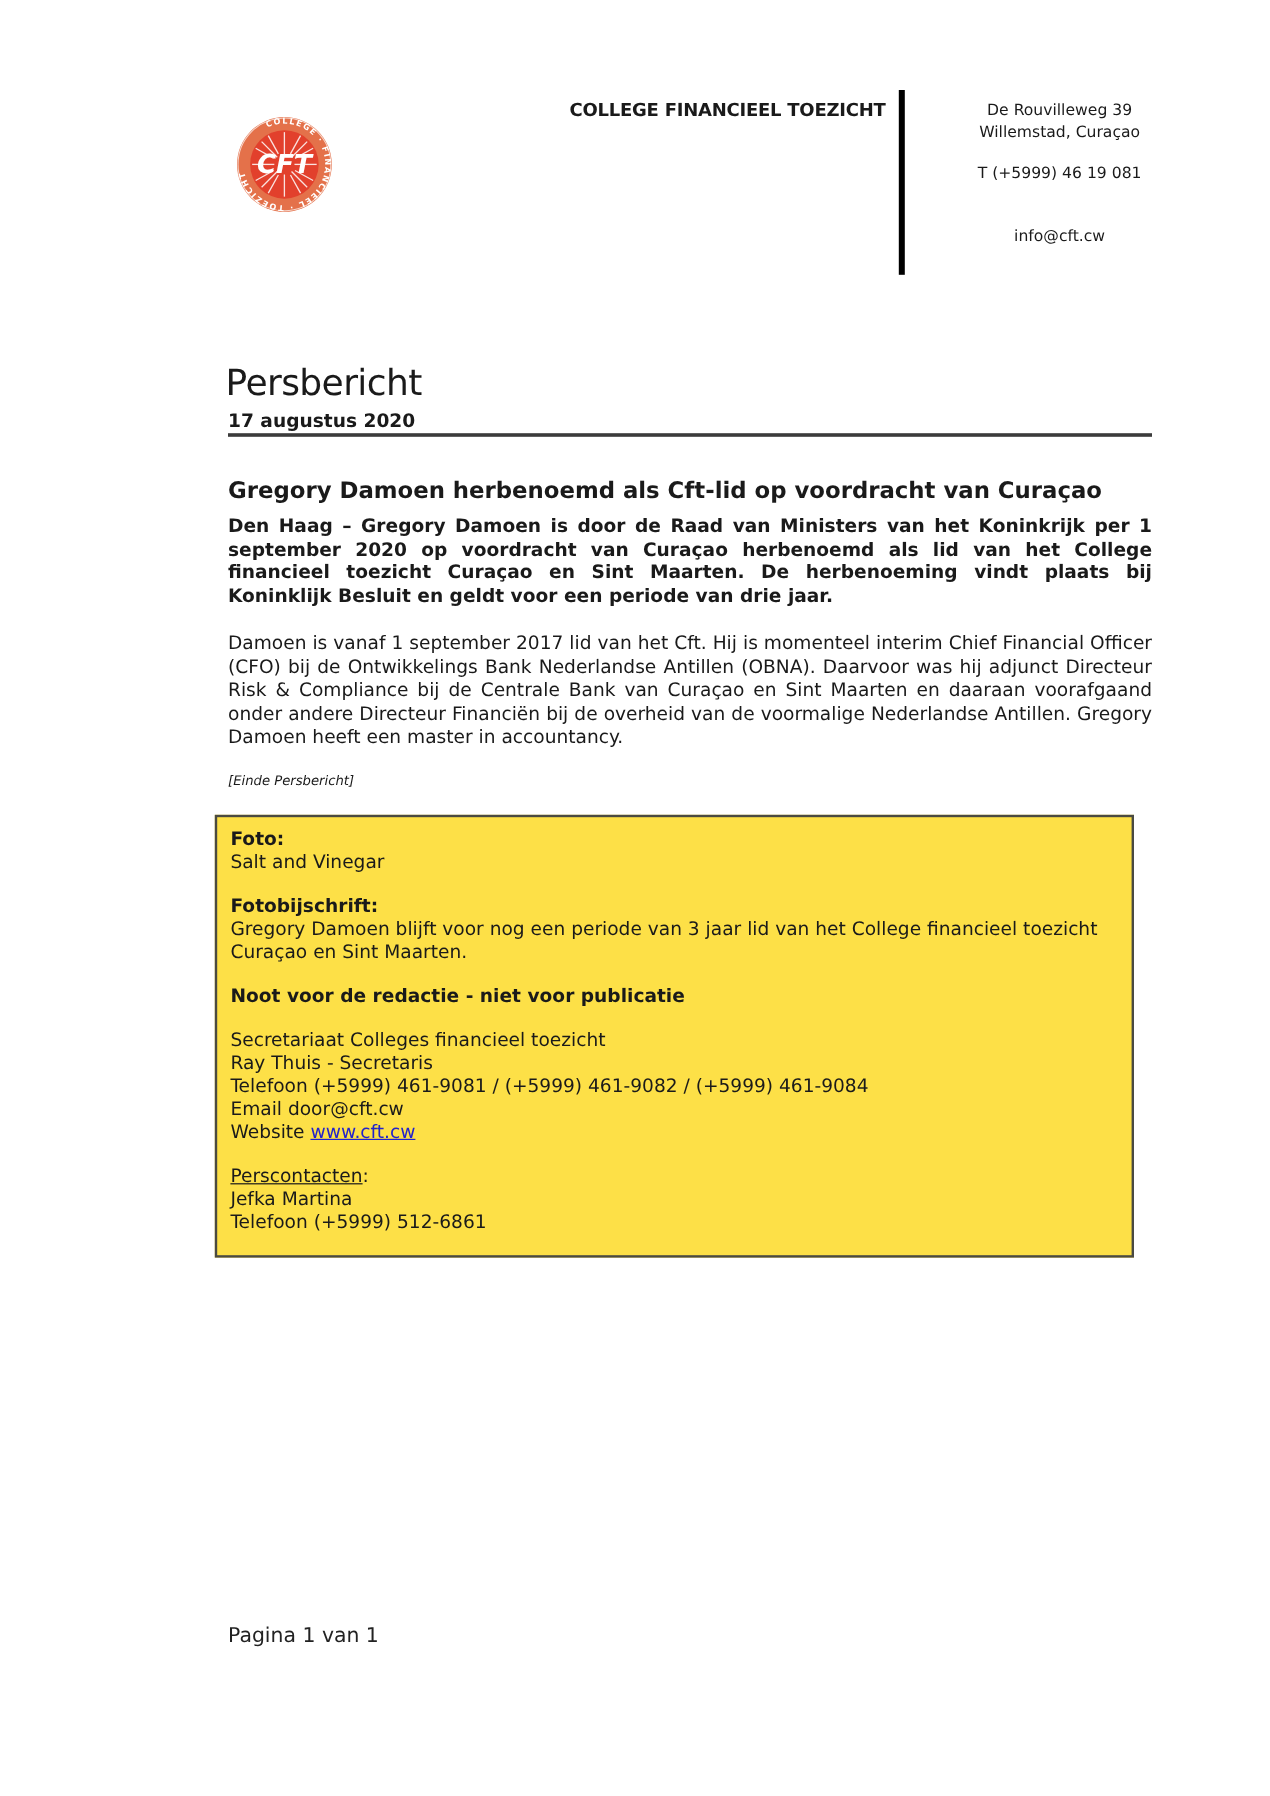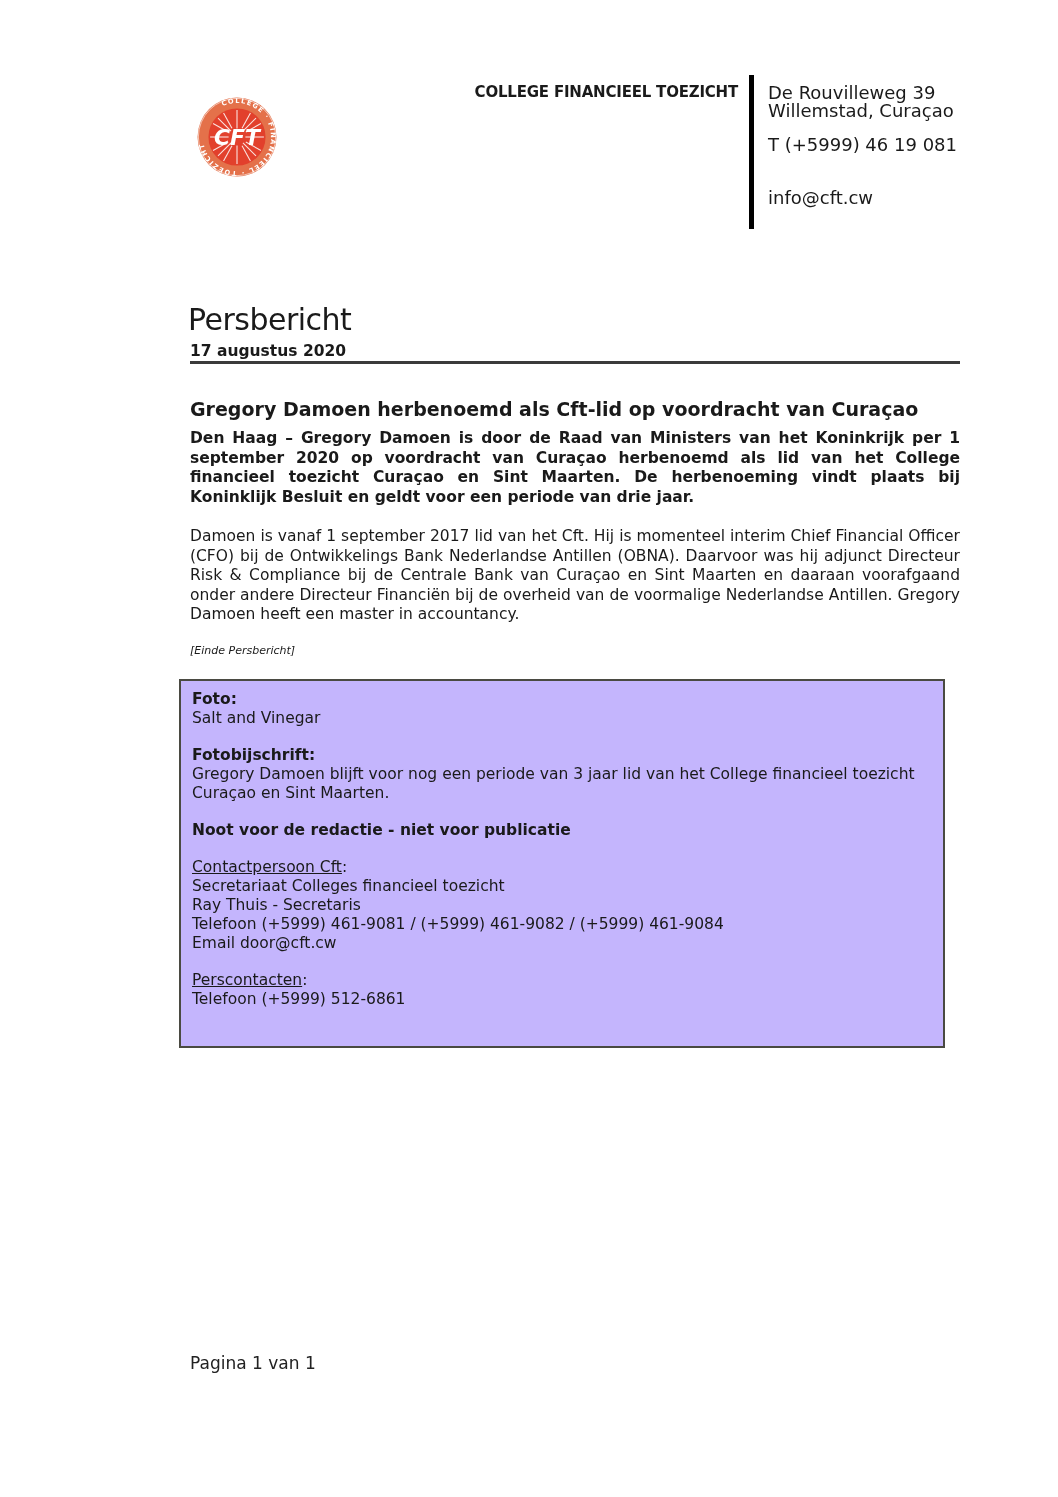--- a/index.html
+++ b/index.html
@@ -35,22 +35,23 @@
   .vbar {
     position: absolute;
     left: 749px; top: 75px;
     width: 5px; height: 154px;
     background: #000000;
   }
   .addr {
     position: absolute;
     left: 768px; top: 84px;
     width: 230px;
-    font-size: 18px;
+    font-size: 13px;
     line-height: 18px;
+    text-align: center;
   }
   .addr .phone { margin-top: 16px; }
   .addr .email { margin-top: 35px; }
 
   
   .doc-title {
     position: absolute;
     left: 188px; top: 300px;
     font-size: 30px;
     font-weight: normal;
@@ -97,21 +98,21 @@
     font-size: 11px;
     font-style: italic;
   }
 
   
   .notebox {
     position: absolute;
     left: 179px; top: 679px;
     width: 766px;
     min-height: 369px;
-    background: #c4b5fd;
+    background: #fde047;
     border: 2px solid #4a4a42;
     padding: 9px 14px 12px 11px;
     font-size: 15.5px;
     line-height: 19px;
   }
   .notebox .b { font-weight: bold; }
   .notebox .blank { height: 18px; }
   .notebox .u { text-decoration: underline; }
   .notebox a.link {
     color: #2222cc;
@@ -190,26 +191,27 @@
     <div>Salt and Vinegar</div>
     <div class="blank"></div>
 
     <div class="b">Fotobijschrift:</div>
     <div>Gregory Damoen blijft voor nog een periode van 3 jaar lid van het College financieel toezicht Curaçao en Sint Maarten.</div>
     <div class="blank"></div>
 
     <div class="b">Noot voor de redactie - niet voor publicatie</div>
     <div class="blank"></div>
 
-    <div><span class="u">Contactpersoon Cft</span><span>:</span></div>
     <div>Secretariaat Colleges financieel toezicht</div>
     <div>Ray Thuis - Secretaris</div>
     <div>Telefoon (+5999) 461-9081 / (+5999) 461-9082 / (+5999) 461-9084</div>
     <div>Email door@cft.cw</div>
+    <div><span>Website </span><a class="link">www.cft.cw</a></div>
     <div class="blank"></div>
 
     <div><span class="u">Perscontacten</span><span>:</span></div>
+    <div>Jefka Martina</div>
     <div>Telefoon (+5999) 512-6861</div>
   </section>
 
   <div class="pagefoot">Pagina 1 van 1</div>
 
 </div>
 
 </body></html>

